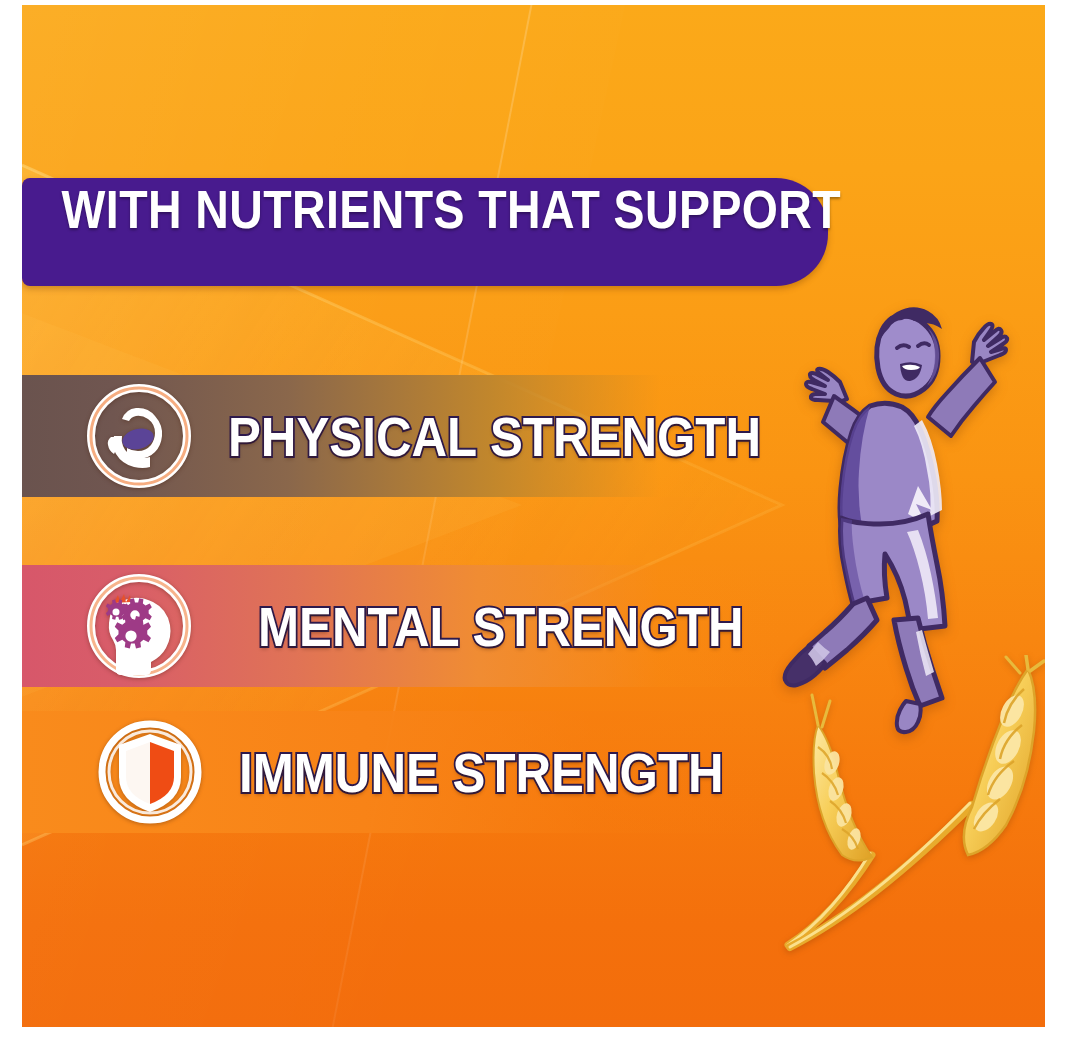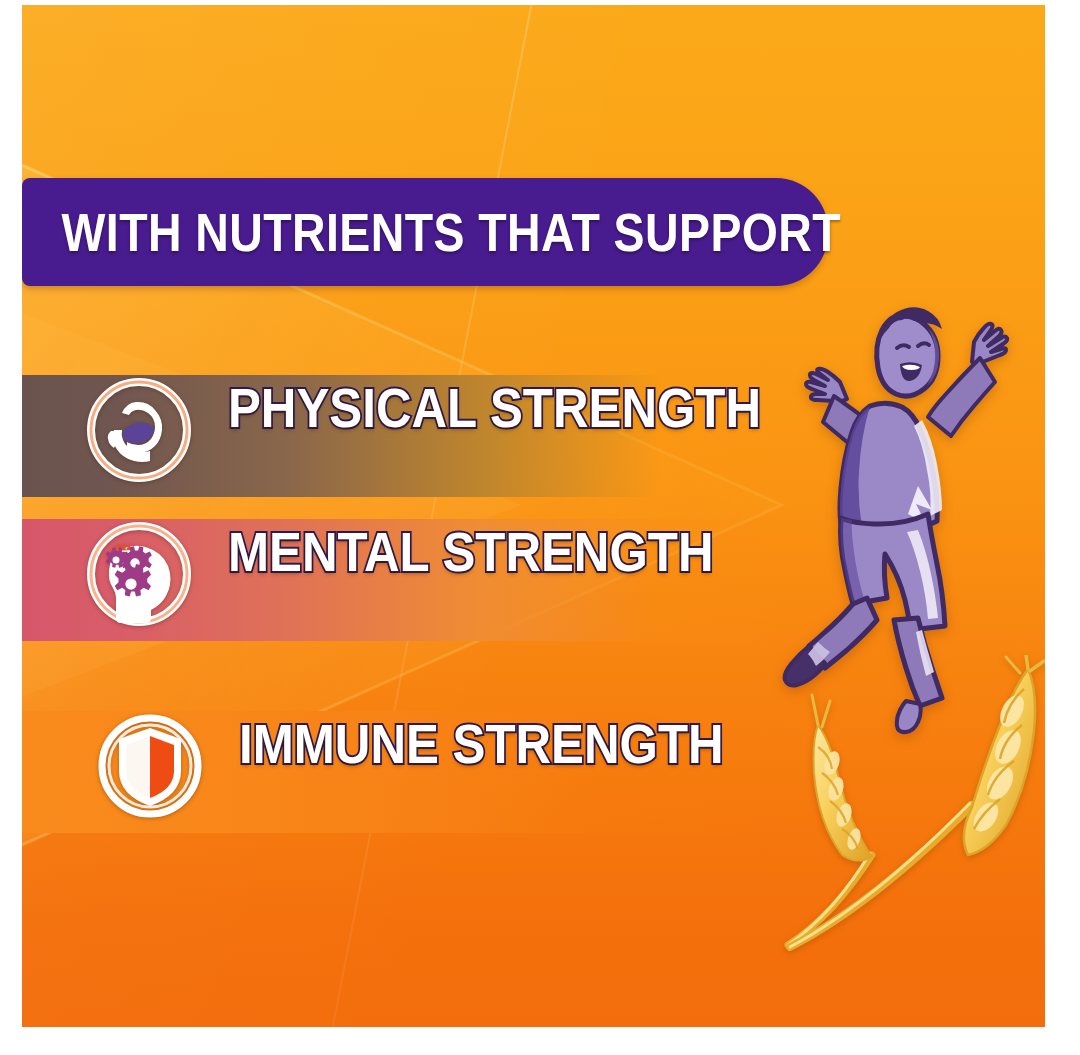--- a/index.html
+++ b/index.html
@@ -59,47 +59,48 @@
   .chevron svg{ width:100%; height:100%; display:block; }
 
   
   .banner{
     position:absolute;
     left:0px; top:173px;
     width:806px; height:108px;
     background:#481b8e;
     border-radius:8px 52px 52px 8px;
     box-shadow:0 3px 6px rgba(90,40,0,.28);
-    display:flex; align-items:center;
+    display:flex; align-items:flex-start;
   }
   .banner-text{
     color:#ffffff;
     font-family:"Liberation Sans Narrow","Liberation Sans",sans-serif;
     font-weight:bold;
     font-size:54px;
     letter-spacing:.5px;
     transform:scaleX(.86);
     transform-origin:left center;
     white-space:nowrap;
     padding-left:46px;
     text-shadow:0 2px 3px rgba(0,0,0,.35);
   }
 
   
   .row{
     position:absolute;
     left:0px;
     width:760px; height:122px;
-    display:flex; 
+    display:flex; align-items:center;
   }
   .row-1{ top:370px;
     background:linear-gradient(90deg, #6a534e 0%, #705650 12%, #8a674b 35%, #c2872c 62%, rgba(250,152,18,.25) 84%, rgba(250,152,18,0) 100%);
   }
-  .row-2{ top:514px;
+  .row-2{ top:560px;
     background:linear-gradient(90deg, #d7576a 0%, #d85d69 13%, #e07356 36%, #f08c33 60%, rgba(249,141,20,.28) 84%, rgba(249,141,20,0) 100%);
+    gap:30px;
   }
   .row-3{ top:706px;
     background:linear-gradient(90deg, #f98b1c 0%, #f9881a 20%, #f88317 45%, rgba(247,125,15,.35) 75%, rgba(247,125,15,0) 100%);
     padding-left:11px;
   }
 
   .icon-wrap{
     position:relative;
     width:110px; height:110px;
     margin-left:62px;

